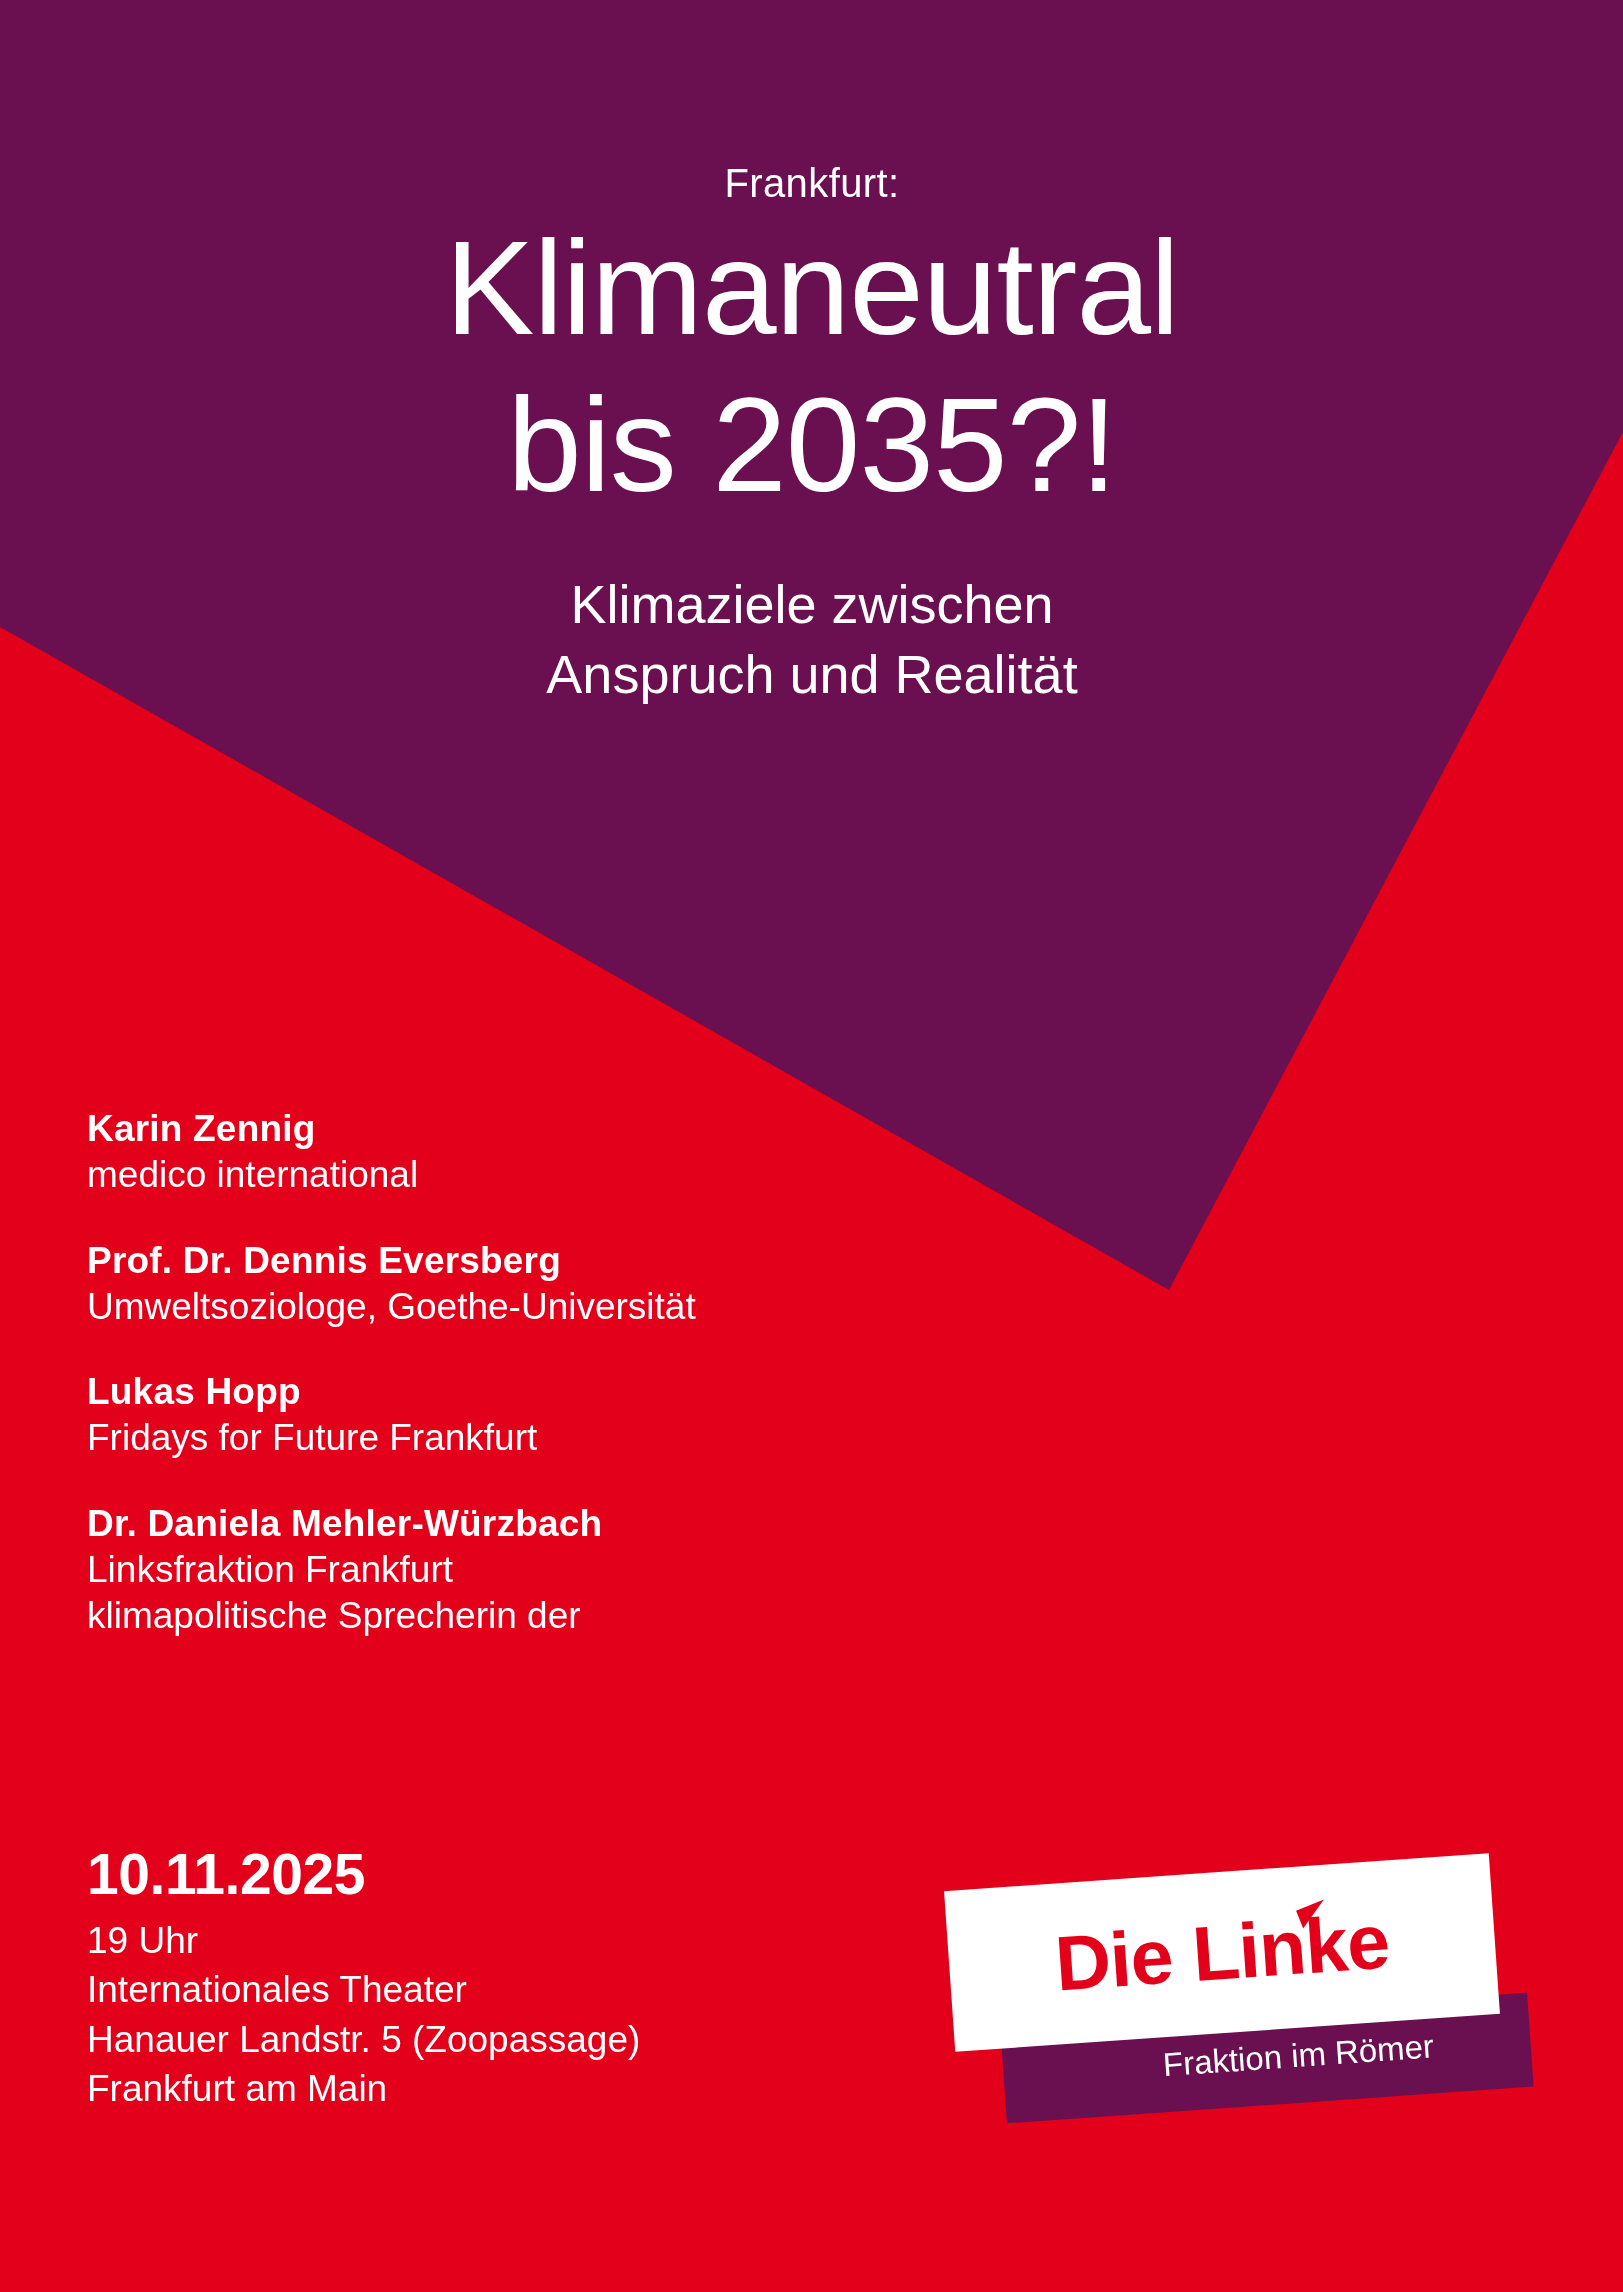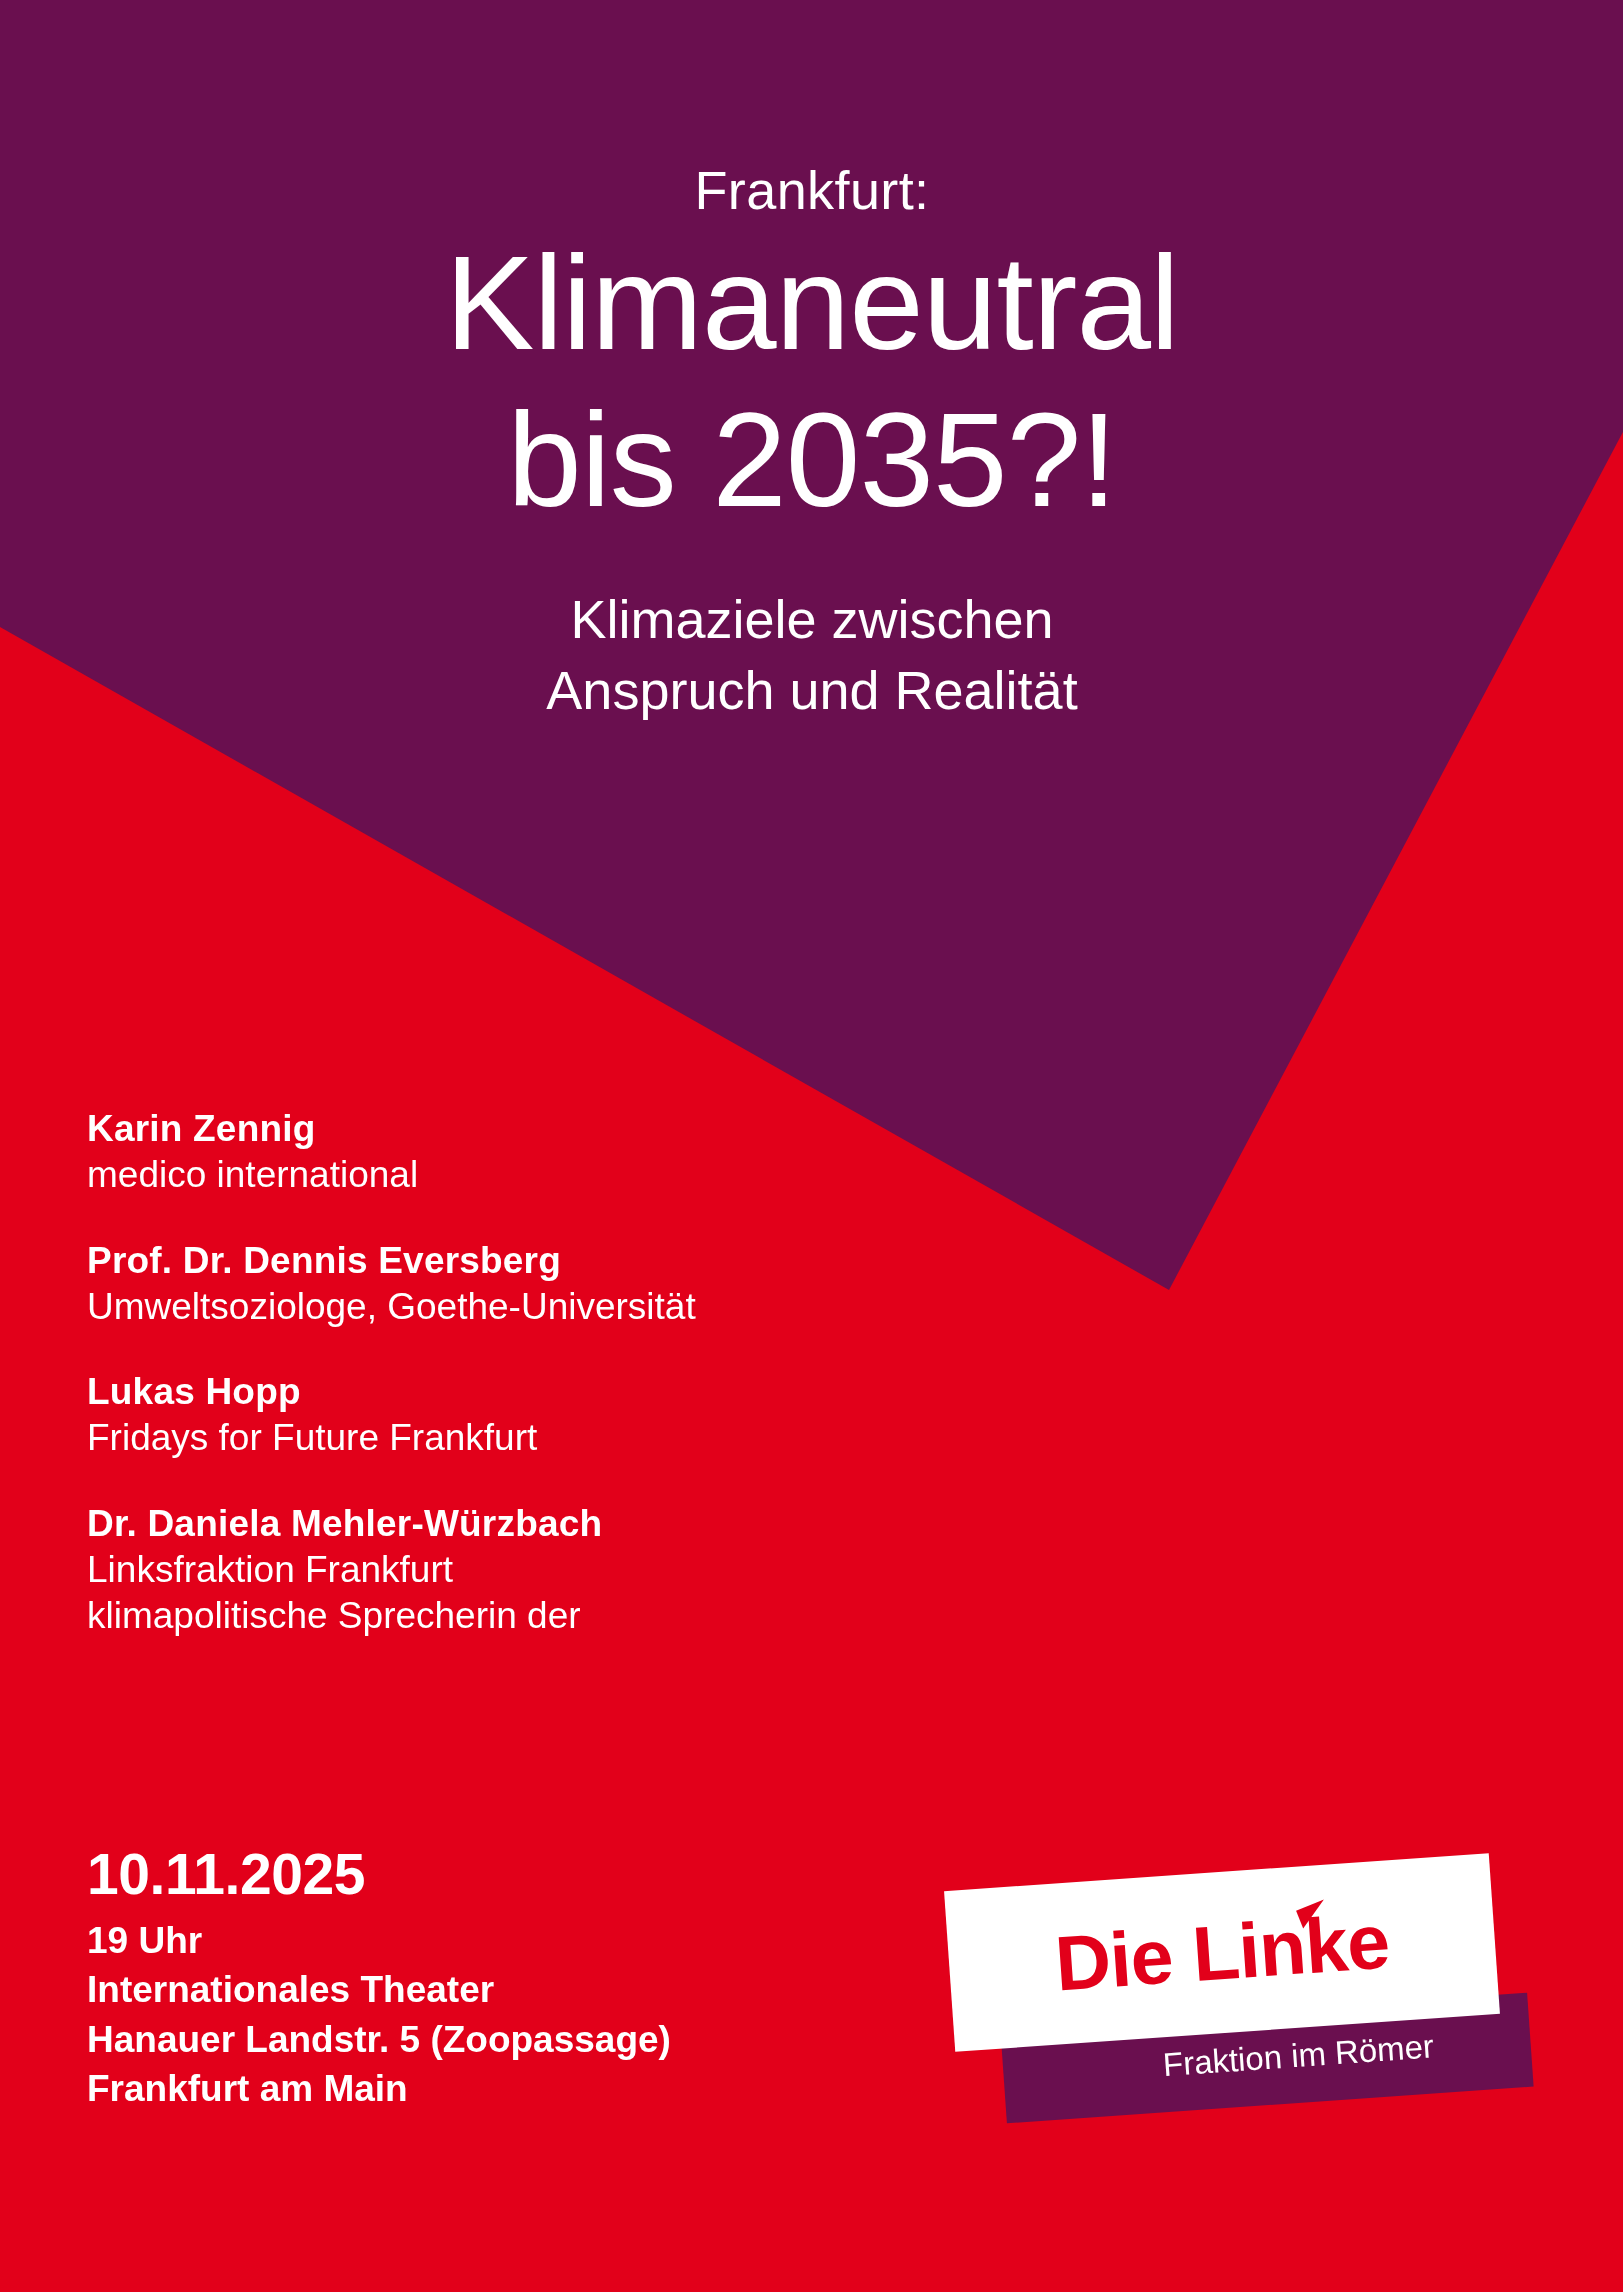--- a/index.html
+++ b/index.html
@@ -36,21 +36,21 @@
   
   .header {
     position: absolute;
     left: 0;
     top: 0;
     width: 1624px;
     text-align: center;
     color: #ffffff;
   }
   .kicker {
-    font-size: 54px;
+    font-size: 40px;
     line-height: 1.1;
     font-weight: 400;
     letter-spacing: 0.4px;
     margin-top: 161px;
   }
   .title {
     font-size: 134px;
     font-weight: 400;
     line-height: 1.0;
     letter-spacing: -0.9px;
@@ -105,21 +105,21 @@
   }
   .date {
     font-size: 57px;
     font-weight: 700;
     line-height: 1.05;
     letter-spacing: -0.4px;
   }
   .details {
     margin-top: 10.7px;
     font-size: 37px;
-    font-weight: 700;
+    font-weight: 400;
     line-height: 1.34;
   }
   .details .dline {
     display: block;
   }
 
   
   .logo {
     position: absolute;
     left: 949px;

